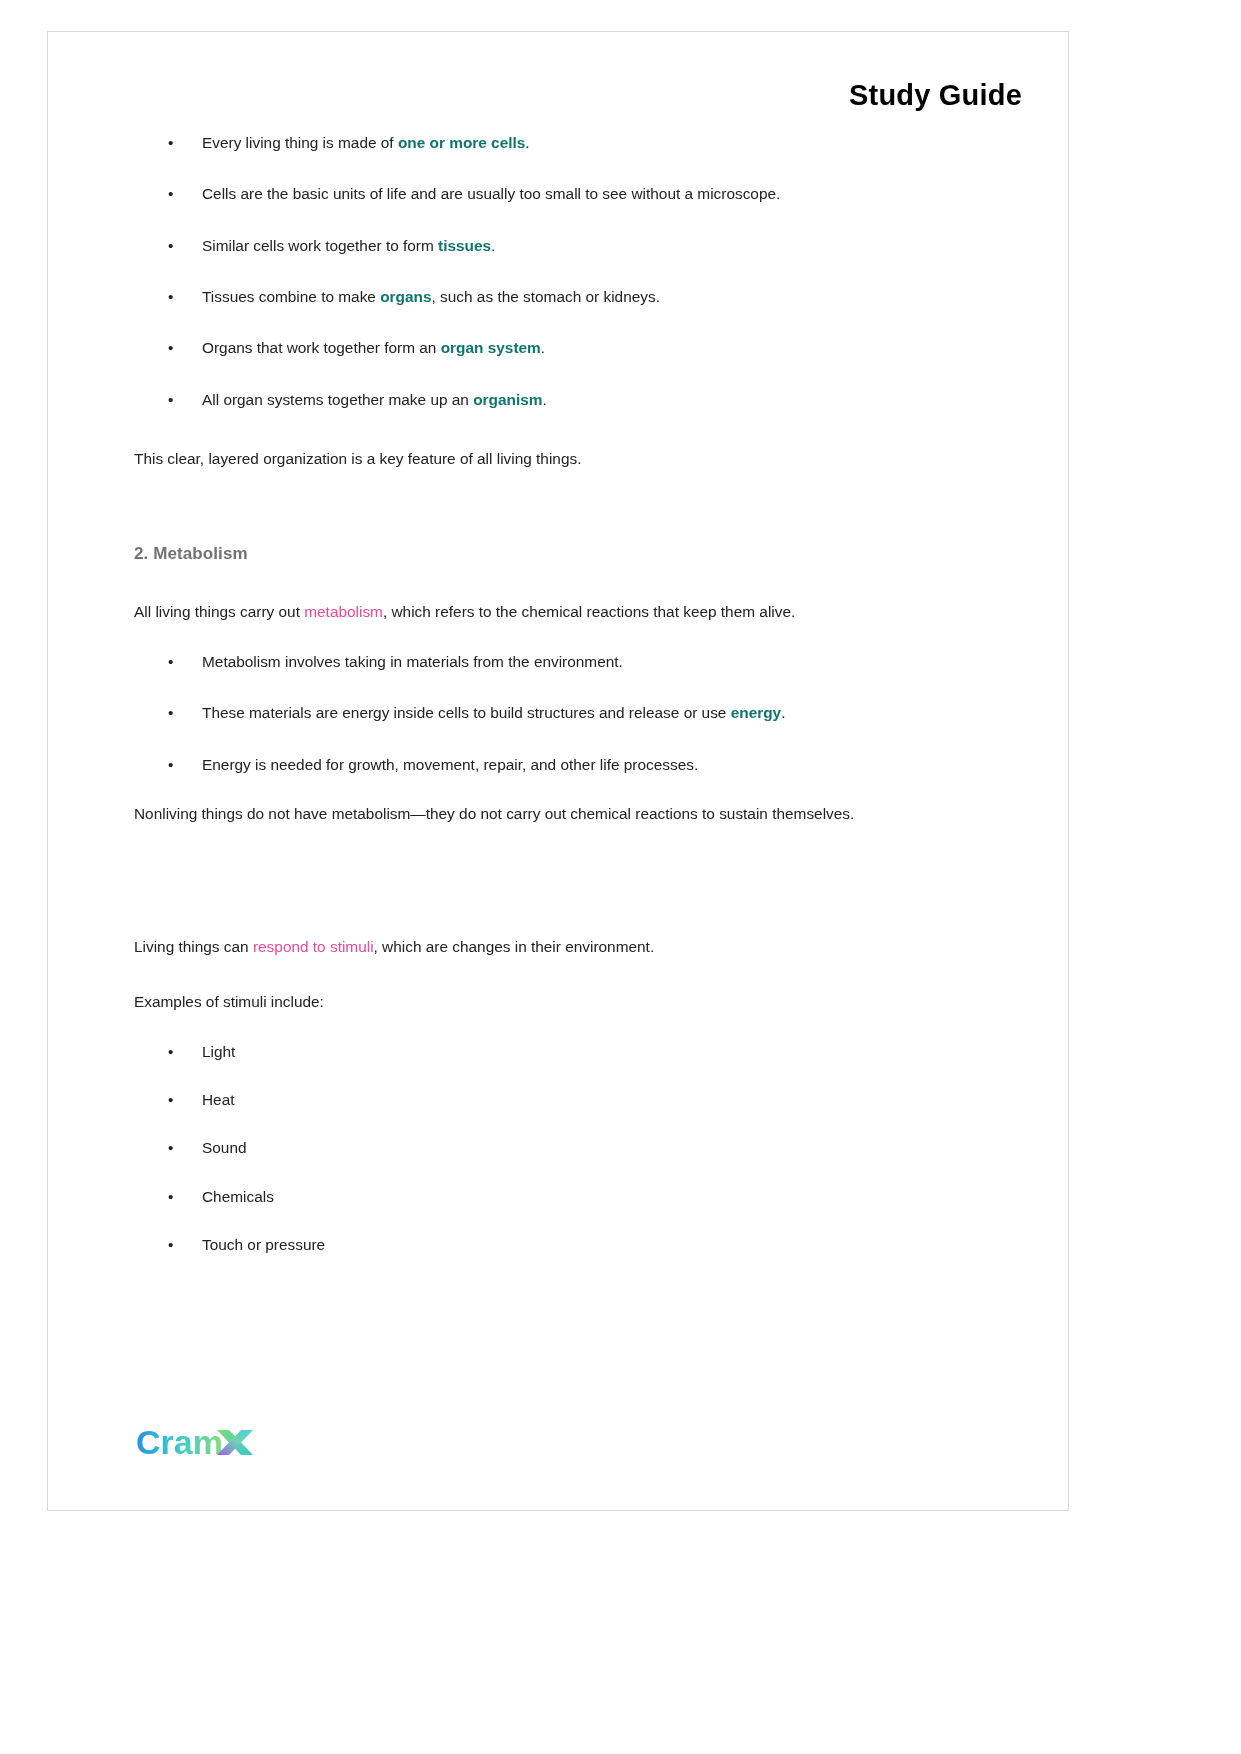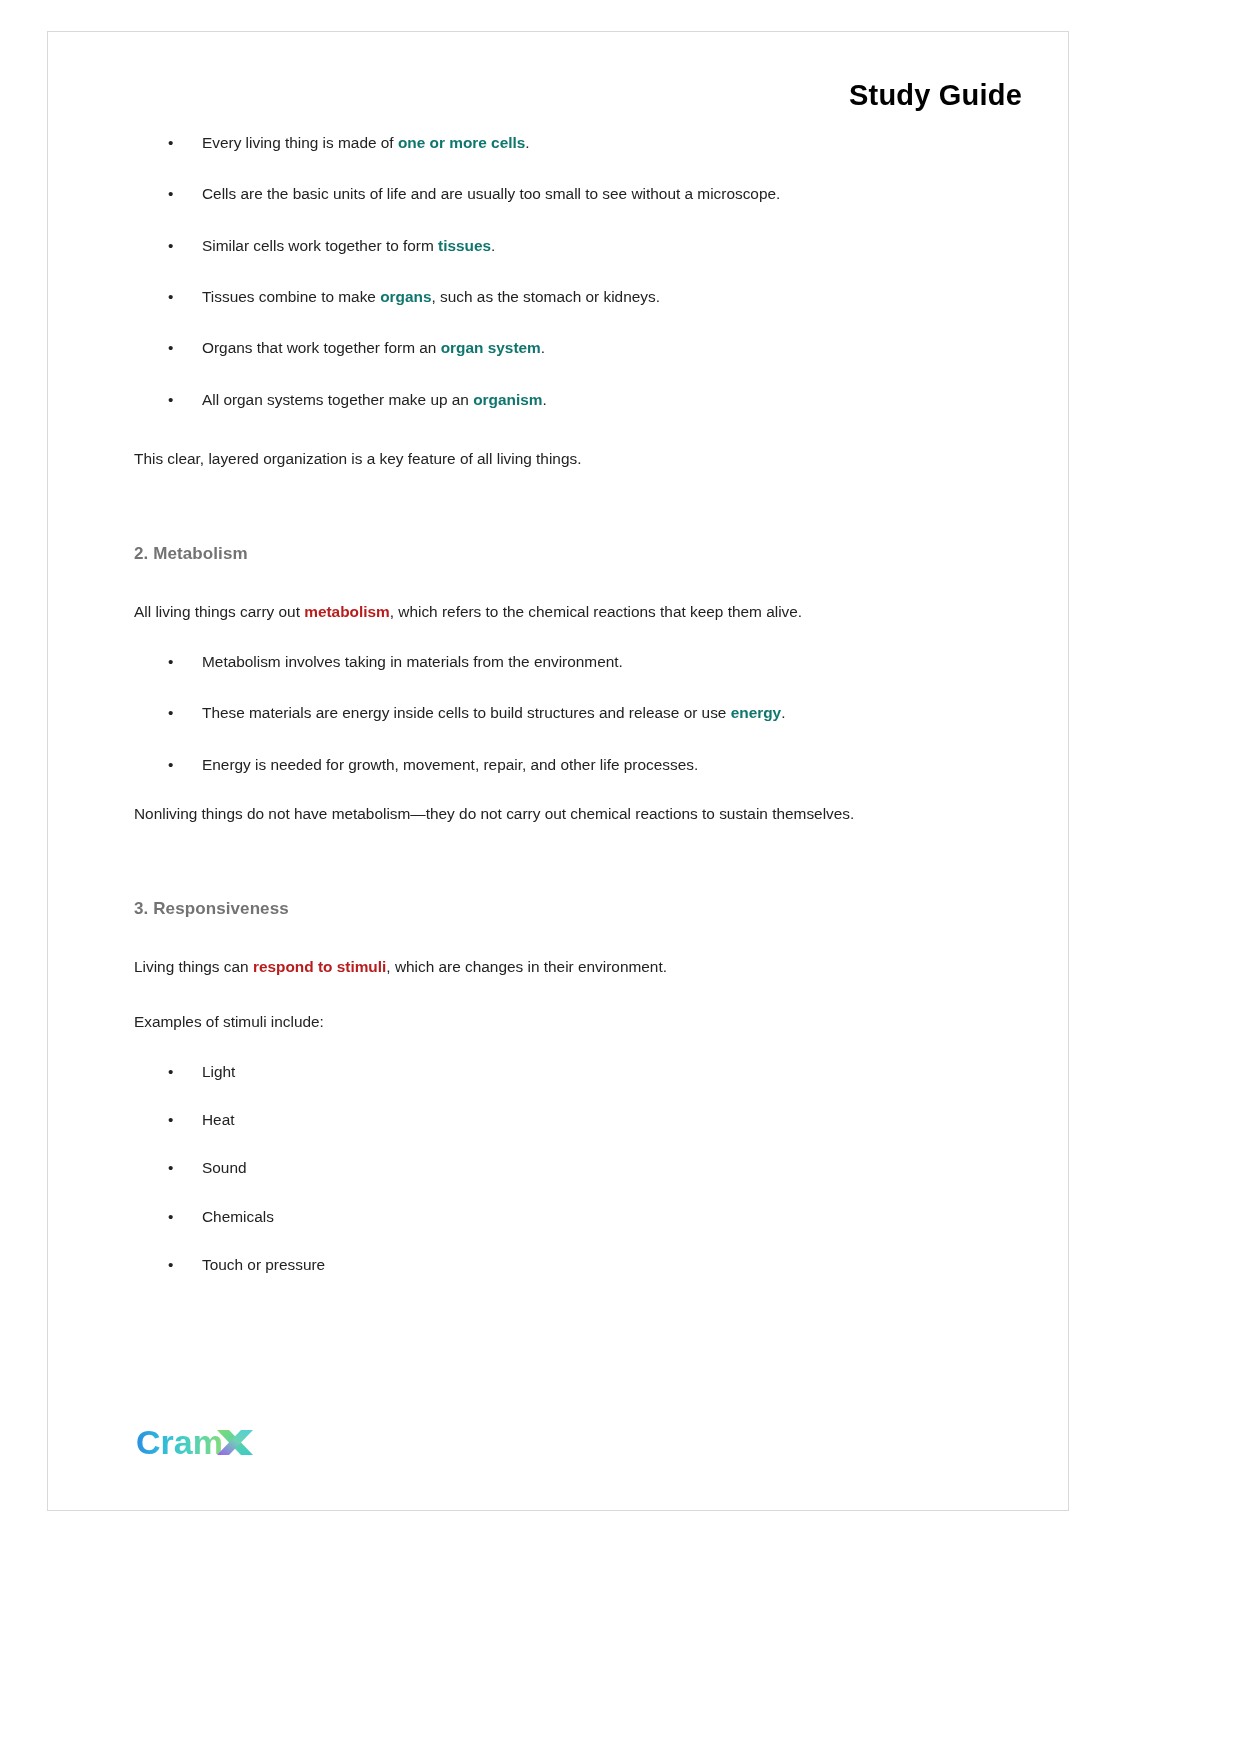--- a/index.html
+++ b/index.html
@@ -85,21 +85,21 @@
     color: #222222;
   }
   .bullet-list li b { font-weight: bold; color: #0f766e; }
 
   .para {
     font-size: 15.4px;
     line-height: 1.62;
     color: #222222;
     margin: 0;
   }
-  .para b { font-weight: bold; color: #b91c1c; }
+  .para b { font-weight: normal; color: #ec4899; }
 
   .section-h2 {
     font-size: 17px;
     font-weight: bold;
     color: #737373;
     margin: 0;
     letter-spacing: 0.1px;
   }
 
   .sp-26  { height: 26px; }
@@ -188,21 +188,20 @@
           <span>Energy is needed for growth, movement, repair, and other life processes.</span><b></b><span></span>
         </li>
       </ul>
 
       <div class="sp-26"></div>
 
       <p class="para">Nonliving things do not have metabolism—they do not carry out chemical reactions to sustain themselves.</p>
 
       <div class="sp-72"></div>
 
-      <h2 class="section-h2">3. Responsiveness</h2>
 
       <div class="sp-36"></div>
 
       <p class="para"><span>Living things can </span><b>respond to stimuli</b><span>, which are changes in their environment.</span></p>
 
       <div class="sp-30"></div>
 
       <p class="para">Examples of stimuli include:</p>
 
       <div class="sp-26"></div>

